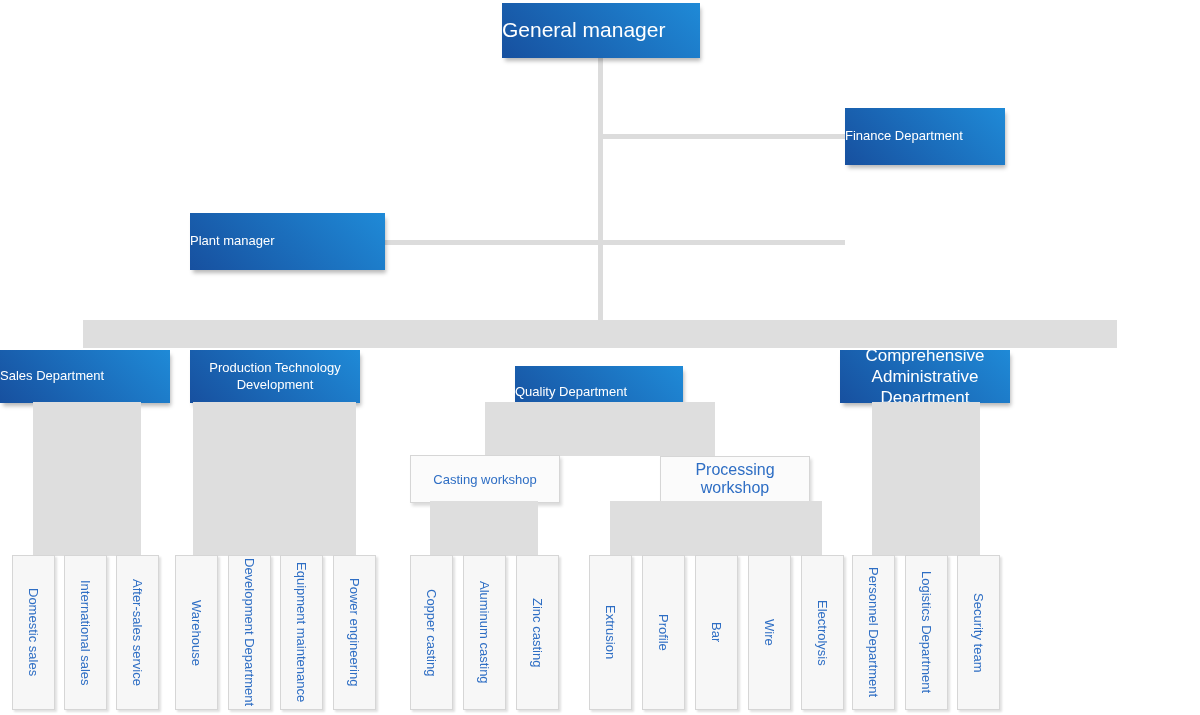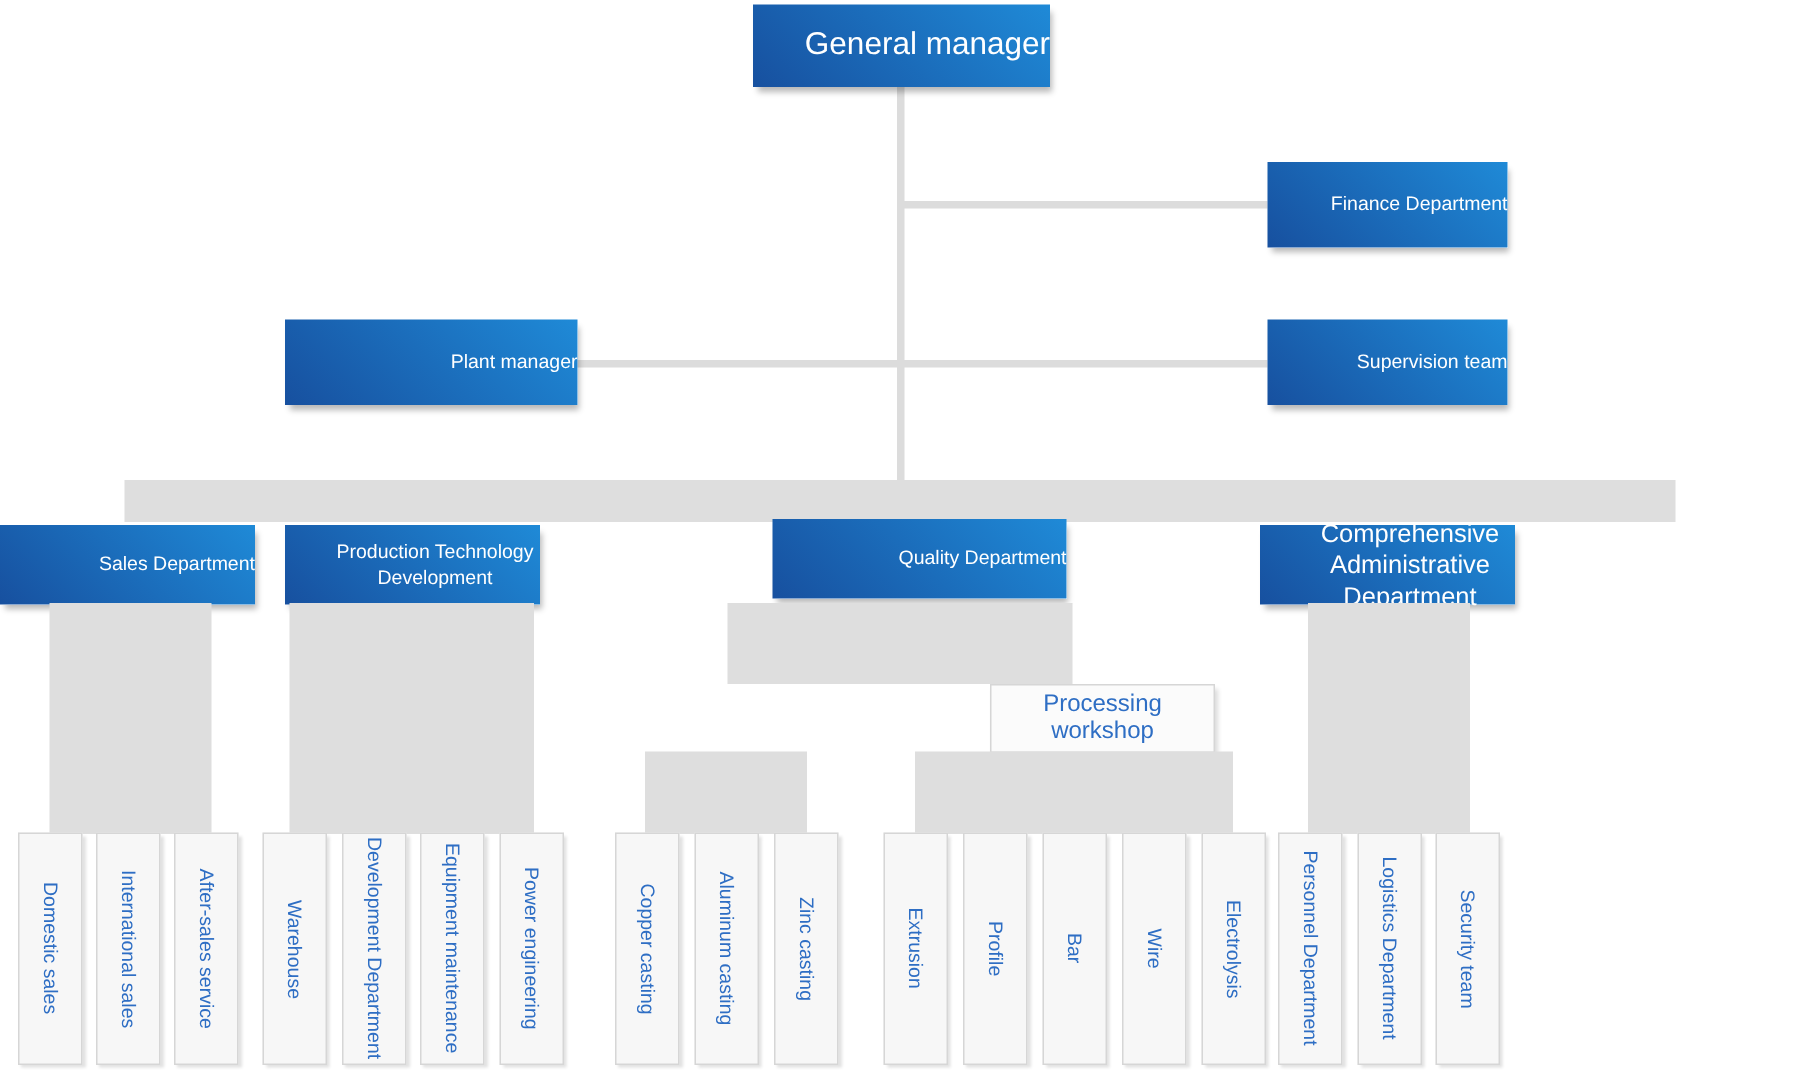--- a/index.html
+++ b/index.html
@@ -2,24 +2,23 @@
 <html style="--node-blue-dark: #17509f; --node-blue-light: #1f8ad7; --connector-gray: #dedede; --line-gray: #dcdcdc; --leaf-bg: #f7f7f7; --leaf-border: #d6d6d6; --link-text-blue: #2e6ec4; --node-text-white: #ffffff; --workshop-bg: #fbfbfb;"><head>
 <meta charset="utf-8">
 <style>
   html,body{margin:0;padding:0;background:#ffffff;}
   body{font-family:"Liberation Sans", sans-serif;}
   .stage{position:relative;width:1200px;height:715px;background:#ffffff;overflow:hidden;}
   .abs{position:absolute;box-sizing:border-box;}
   .blue{
     background:linear-gradient(45deg, var(--node-blue-dark) 0%, var(--node-blue-light) 100%);
     color:var(--node-text-white);
-    display:flex;align-items:center;justify-content:flex-end;text-align:center;
+    display:flex;align-items:center;justify-content:flex-start;text-align:center;
     box-shadow:2px 4px 4px -1px rgba(0,0,0,0.28);
     line-height:1.25;
-    padding-left:30px;
   }
   .gray{background:var(--connector-gray);}
   .line{background:var(--line-gray);}
   .whitebox{
     background:var(--workshop-bg);
     border:1px solid var(--leaf-border);
     box-shadow:2px 3px 3px rgba(0,0,0,0.14);
     color:var(--link-text-blue);
     display:flex;align-items:center;justify-content:center;text-align:center;
   }
@@ -53,42 +52,42 @@
 
   <div class="abs blue fs21" style="left:502px;top:3px;width:198px;height:55px">
     <span>General manager</span>
   </div>
   <div class="abs blue fs15" style="left:845px;top:108px;width:160px;height:57px">
     <span>Finance Department</span>
   </div>
   <div class="abs blue fs15" style="left:190px;top:213px;width:195px;height:57px">
     <span>Plant manager</span>
   </div>
-  <div class="abs blue fs15" style="left:845px;top:213px;width:160px;height:57px">
-    <span>Supervision team</span>
-  </div>
 
   <div class="abs blue fs15" style="left:0px;top:350px;width:170px;height:53px">
     <span>Sales Department</span>
   </div>
   <div class="abs blue fs15" style="left:190px;top:350px;width:170px;height:53px">
     <span>Production Technology Development</span>
   </div>
-  <div class="abs blue fs15" style="left:515px;top:346px;width:196px;height:53px">
+  <div class="abs blue fs15" style="left:515px;top:366px;width:168px;height:53px">
     <span>Quality Department</span>
   </div>
   <div class="abs blue fs12" style="left:840px;top:350px;width:170px;height:53px">
     <span>Comprehensive Administrative Department</span>
   </div>
 
   <div class="abs gray" style="left:33px;top:402px;width:108px;height:154px"></div>
   <div class="abs gray" style="left:193px;top:402px;width:163px;height:154px"></div>
   <div class="abs gray" style="left:485px;top:402px;width:230px;height:54px"></div>
   <div class="abs gray" style="left:872px;top:402px;width:108px;height:154px"></div>
 
+  <div class="abs whitebox fs15" style="left:410px;top:455px;width:150px;height:48px">
+    <span>Casting workshop</span>
+  </div>
   <div class="abs whitebox fs13" style="left:640px;top:456px;width:150px;height:46px">
     <span>Processing workshop</span>
   </div>
   <div class="abs gray" style="left:430px;top:501px;width:108px;height:55px"></div>
   <div class="abs gray" style="left:610px;top:501px;width:212px;height:55px"></div>
 
   <div class="abs leaf" style="left:12px;top:555px;width:43px;height:155px">
     <span>Domestic sales</span>
   </div>
   <div class="abs leaf" style="left:64px;top:555px;width:43px;height:155px">

